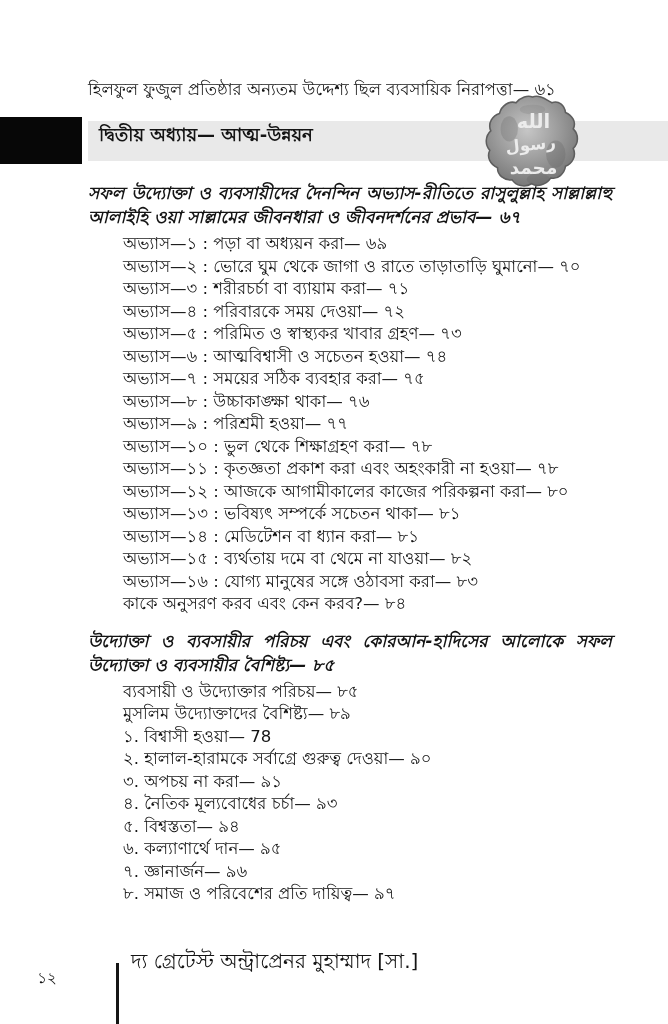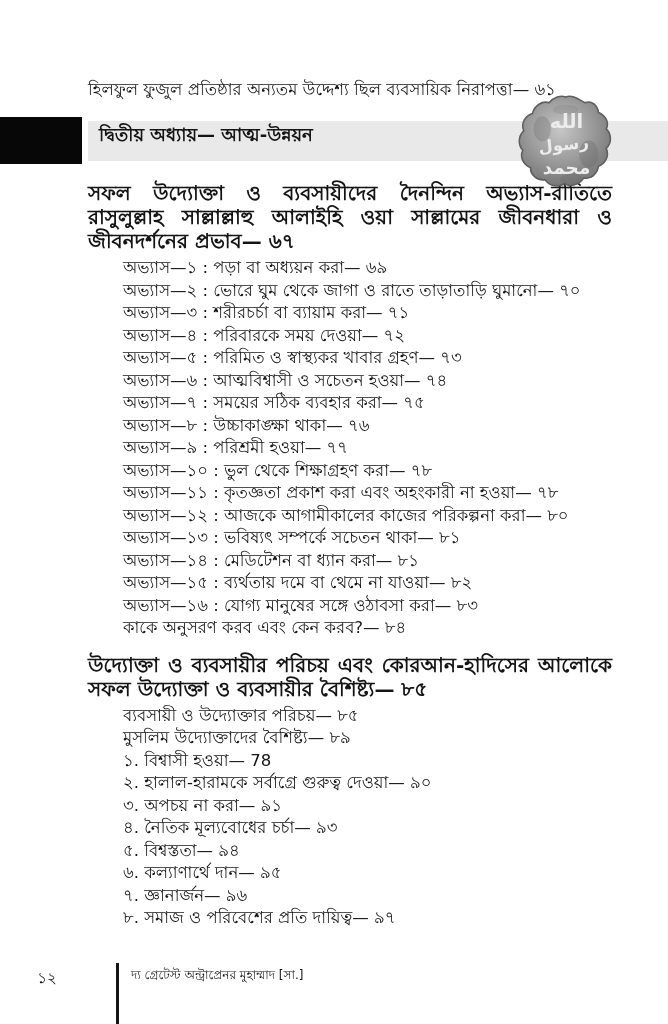--- a/index.html
+++ b/index.html
@@ -42,21 +42,21 @@
     height: 40px;
     background: #e9e9e9;
     display: flex;
     padding-left: 11px;
     font-weight: bold;
     font-size: 18px;
   }
   
   .seal {
     position: absolute;
-    left: 517px;
+    left: 484px;
     top: 94px;
     width: 97px;
     height: 97px;
     z-index: 3;
   }
   .seal svg { width: 100%; height: 100%; display: block; }
   .seal text {
     font-family: "DejaVu Sans", sans-serif;
     fill: #ececec;
     text-anchor: middle;
@@ -64,24 +64,25 @@
   
   .content {
     position: absolute;
     left: 88px;
     top: 181px;
     width: 524px;
     font-size: 16.5px;
   }
   .heading {
     font-weight: bold;
-    font-size: 20px;
+    font-size: 17px;
     line-height: 24px;
     text-align: justify;
     margin-bottom: 4px;
+    font-style: italic;
   }
   .heading.second { margin-top: 13px; }
   .entry-list {
     list-style: none;
     margin-left: 35px;
   }
   .entry-list li {
     line-height: 22.5px;
     white-space: nowrap;
   }
@@ -99,22 +100,22 @@
     left: 0;
     top: 966px;
     width: 105px;
     text-align: center;
     padding-right: 11px;
     font-size: 15px;
   }
   .footer-book-title {
     position: absolute;
     left: 131px;
-    top: 966px;
-    font-size: 12px;
+    top: 946px;
+    font-size: 20px;
   }
 </style>
 </head>
 <body>
 
 <div class="page">
 
   <div class="top-entry">হিলফুল ফুজুল প্রতিষ্ঠার অন্যতম উদ্দেশ্য ছিল ব্যবসায়িক নিরাপত্তা— ৬১</div>
 
   <div class="chapter-tab"></div>

